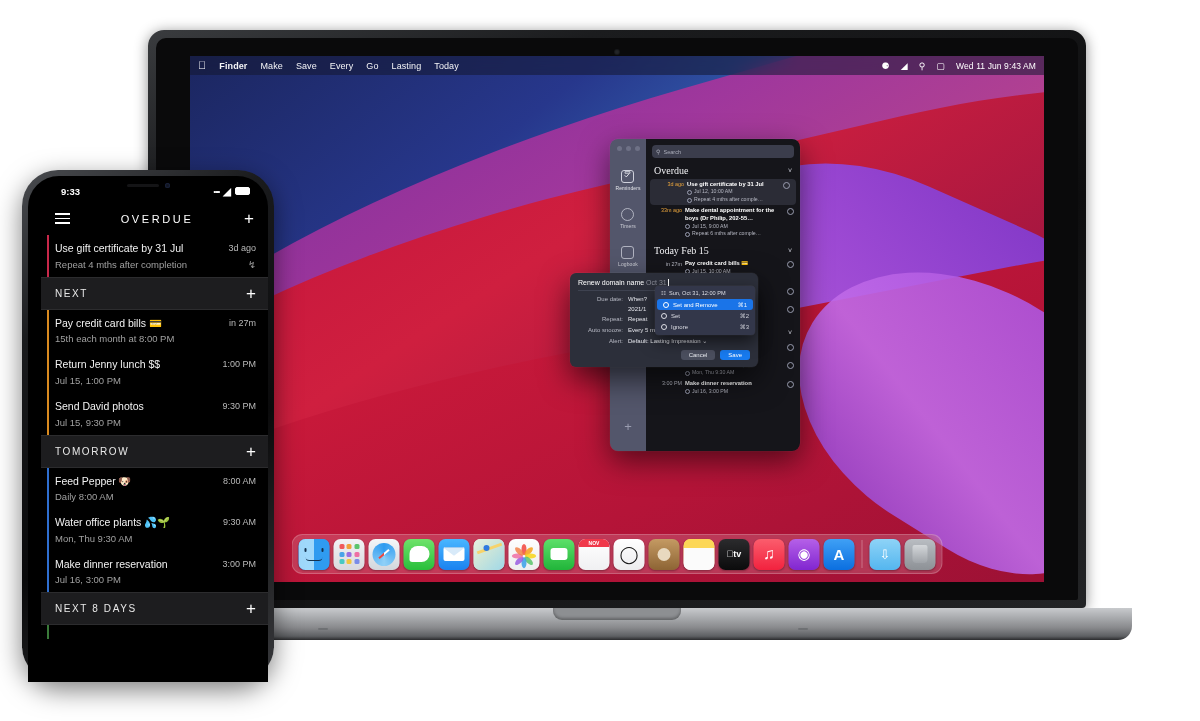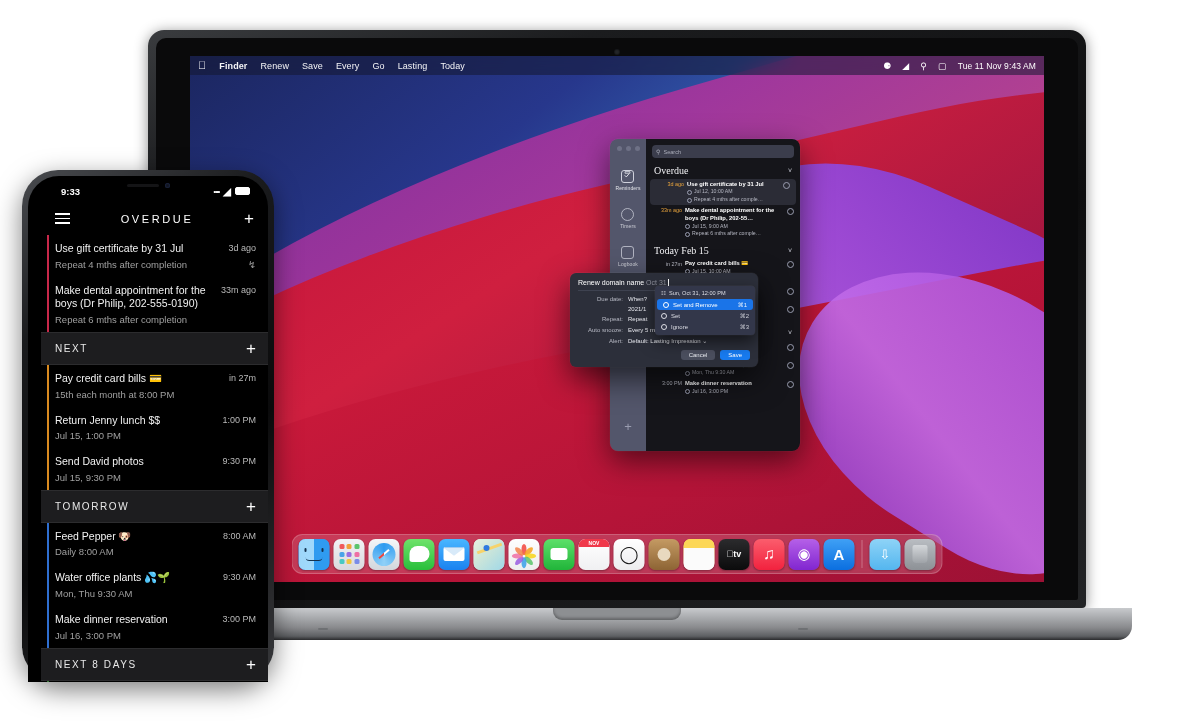--- a/index.html
+++ b/index.html
@@ -242,33 +242,33 @@
         <i class="w4"></i>
           <i class="w6"></i>
           <i class="w5"></i>
           <i class="w7"></i>
       </div>
 
       <div class="menubar">
         <div class="mb-left">
           <span class="apple-logo"></span>
           <span class="mb-item mb-bold">Finder</span>
-          <span class="mb-item">Renew</span>
+          <span class="mb-item">Make</span>
           <span class="mb-item">Save</span>
           <span class="mb-item">Every</span>
           <span class="mb-item">Go</span>
           <span class="mb-item">Lasting</span>
           <span class="mb-item">Today</span>
         </div>
         <div class="mb-right">
           <span style="font-size:9px;">⚈</span>
           <span style="font-size:9px;">◢</span>
           <span style="font-size:9px;">⚲</span>
           <span style="font-size:9px;">▢</span>
-          <span style="font-size:8.5px;">Tue 11 Nov  9:43 AM</span>
+          <span style="font-size:8.5px;">Wed 11 Jun  9:43 AM</span>
         </div>
       </div>
 
       <div class="duewin">
         <div class="due-side">
           <div class="traffic">
             <span></span>
             <span></span>
             <span></span>
           </div>
@@ -597,31 +597,20 @@
             <span class="bar" style="background: rgb(200, 40, 74);"></span>
             <div class="ph-item-top">
               <span class="ph-item-title">Use gift certificate by 31 Jul</span>
               <span class="ph-item-when">3d ago</span>
             </div>
             <div class="ph-item-sub">
               <span>Repeat 4 mths after completion</span>
               <span>↯</span>
             </div>
           </div>
-          <div class="ph-item">
-            <span class="bar" style="background: rgb(200, 40, 74);"></span>
-            <div class="ph-item-top">
-              <span class="ph-item-title">Make dental appointment for the boys (Dr Philip, 202-555-0190)</span>
-              <span class="ph-item-when">33m ago</span>
-            </div>
-            <div class="ph-item-sub">
-              <span>Repeat 6 mths after completion</span>
-              <span></span>
-            </div>
-          </div>
           <div class="ph-sec">
             <span class="ph-sec-label">NEXT</span>
             <span class="ph-plus">+</span>
           </div>
           <div class="ph-item">
             <span class="bar" style="background: rgb(217, 138, 31);"></span>
             <div class="ph-item-top">
               <span class="ph-item-title">Pay credit card bills 💳</span>
               <span class="ph-item-when">in 27m</span>
             </div>

